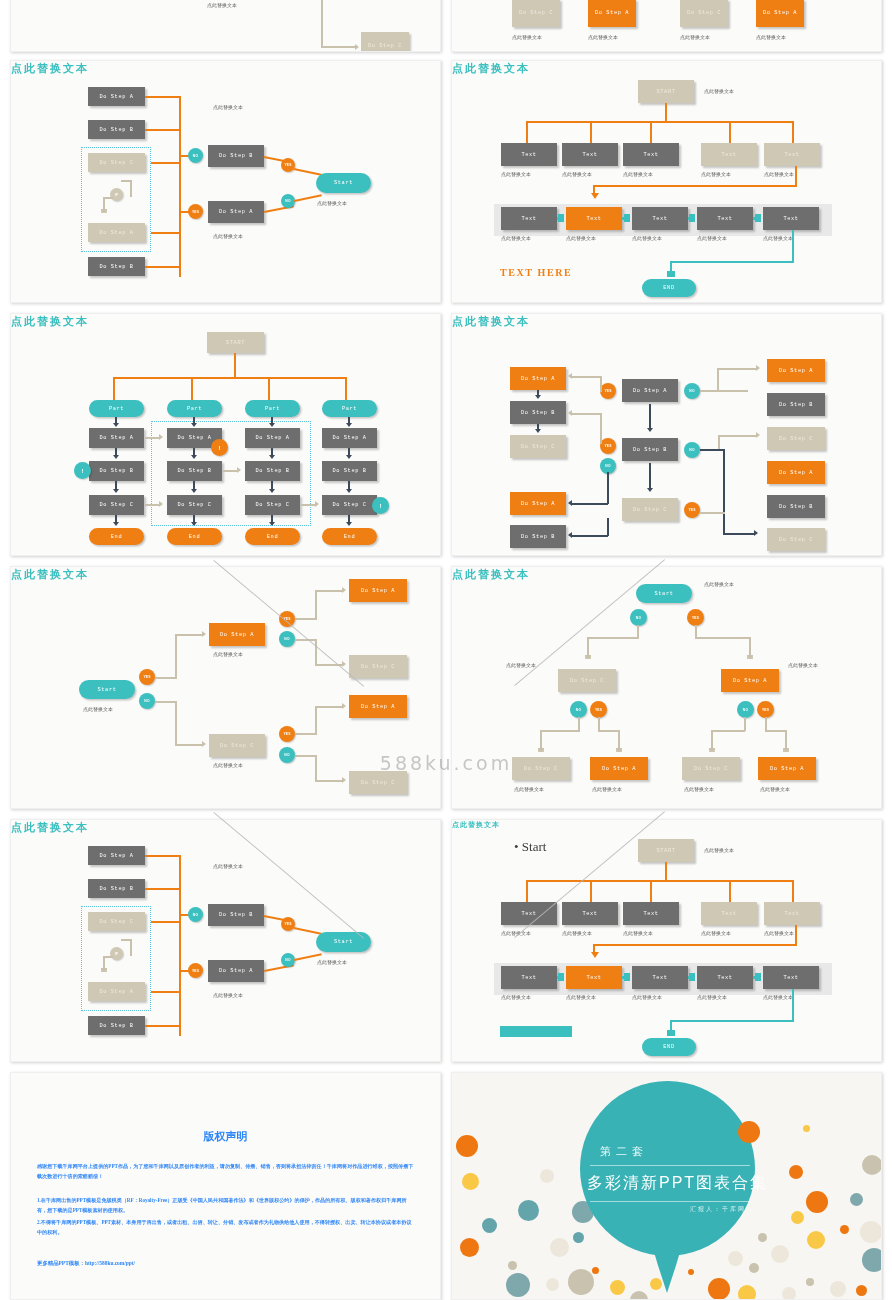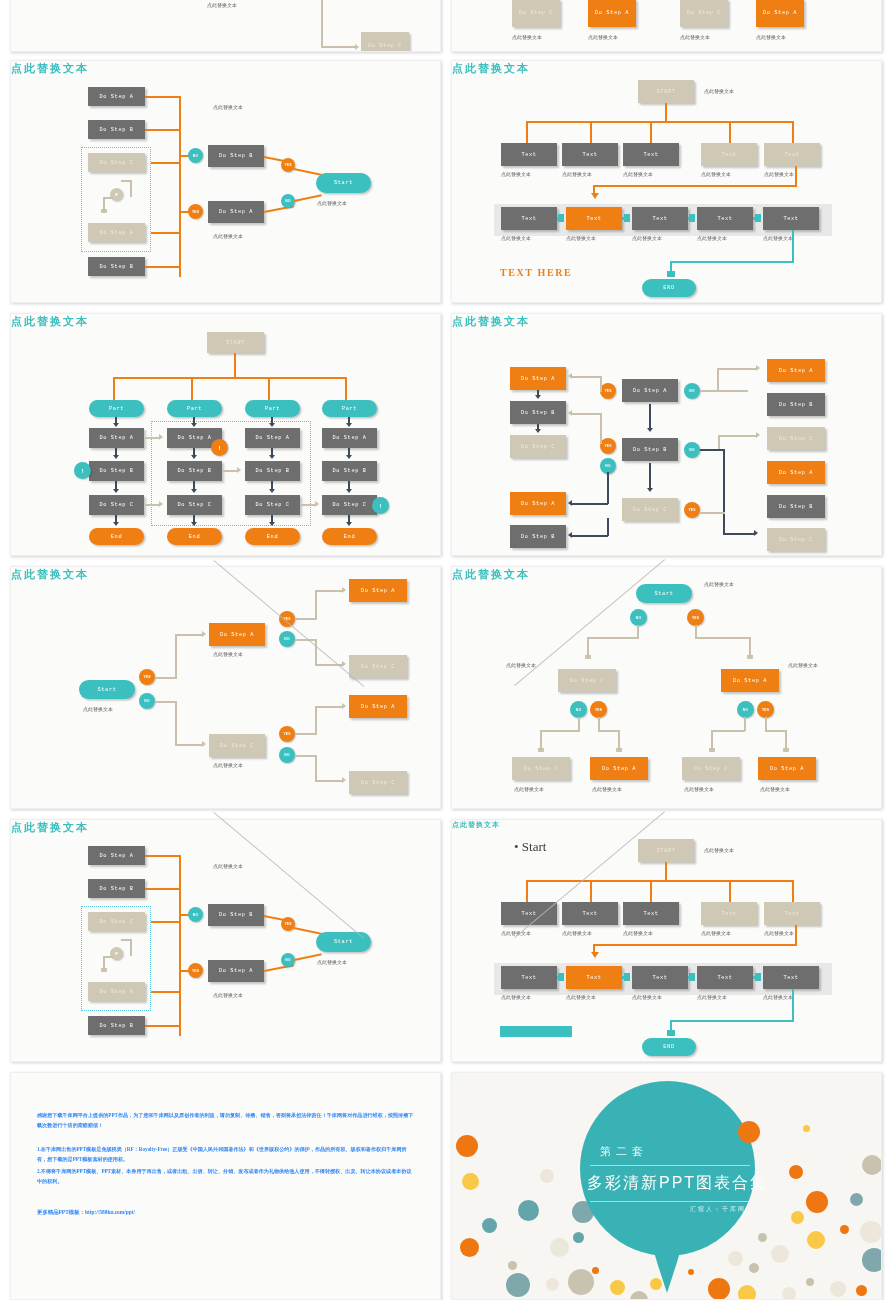--- a/index.html
+++ b/index.html
@@ -621,20 +621,21 @@
     <div class="ln teal" style="left:218px;top:200px;width:2px;height:12px;"></div>
     <div class="arrowD teal" style="left:215px;top:210px;border-left-width:4px;border-right-width:4px;border-top-width:6px;"></div>
 
     <div class="texthere teal" style="position:absolute;left:48px;top:206px;">TEXT HERE</div>
     <div class="box teal pill" style="left:190px;top:218px;width:54px;height:18px;">END</div>
   </div>
 </div>
 
 <div class="slide" style="left:10px;top:1072px;width:431px;height:228px;">
   <div class="inner" style="padding:20px 26px;">
+    <div class="cw-title" style="margin-top:36px;">版权声明</div>
     <div class="cw-p" style="margin-top:18px;">感谢您下载千库网平台上提供的PPT作品，为了您和千库网以及原创作者的利益，请勿复制、传播、销售，否则将承担法律责任！千库网将对作品进行维权，按照传播下载次数进行十倍的索赔赔偿！</div>
     <div class="cw-p" style="margin-top:14px;">1.在千库网出售的PPT模板是免版税类（RF：Royalty-Free）正版受《中国人民共和国著作法》和《世界版权公约》的保护，作品的所有权、版权和著作权归千库网所有，您下载的是PPT模板素材的使用权。</div>
     <div class="cw-p" style="margin-top:2px;">2.不得将千库网的PPT模板、PPT素材、本身用于再出售，或者出租、出借、转让、分销、发布或者作为礼物供给他人使用，不得转授权、出卖、转让本协议或者本协议中的权利。</div>
     <div style="margin-top:13px;white-space:nowrap;">
       <span class="cw-link">更多精品PPT模板：</span><span class="cw-link">http://588ku.com/ppt/</span>
     </div>
   </div>
 </div>
 
 <div class="slide cover" style="left:451px;top:1072px;width:431px;height:228px;">
@@ -693,14 +694,15 @@
     <div class="dot" style="left:236px;top:196px;width:6px;height:6px;background:#EE7711;"></div>
     <div class="dot" style="left:198px;top:205px;width:12px;height:12px;background:#F9C846;"></div>
   </div>
 </div>
 
 <div class="diag" style="left:214px;top:560px;width:196px;transform:rotate(40deg);"></div>
 <div class="diag" style="left:665px;top:560px;width:196px;transform:rotate(140deg);"></div>
 <div class="diag" style="left:214px;top:812px;width:196px;transform:rotate(40deg);"></div>
 <div class="diag" style="left:665px;top:812px;width:196px;transform:rotate(140deg);"></div>
 
+<div class="wm wm2" style="top:752px;">588ku.com</div>
 
 </div>
 
 </body></html>

